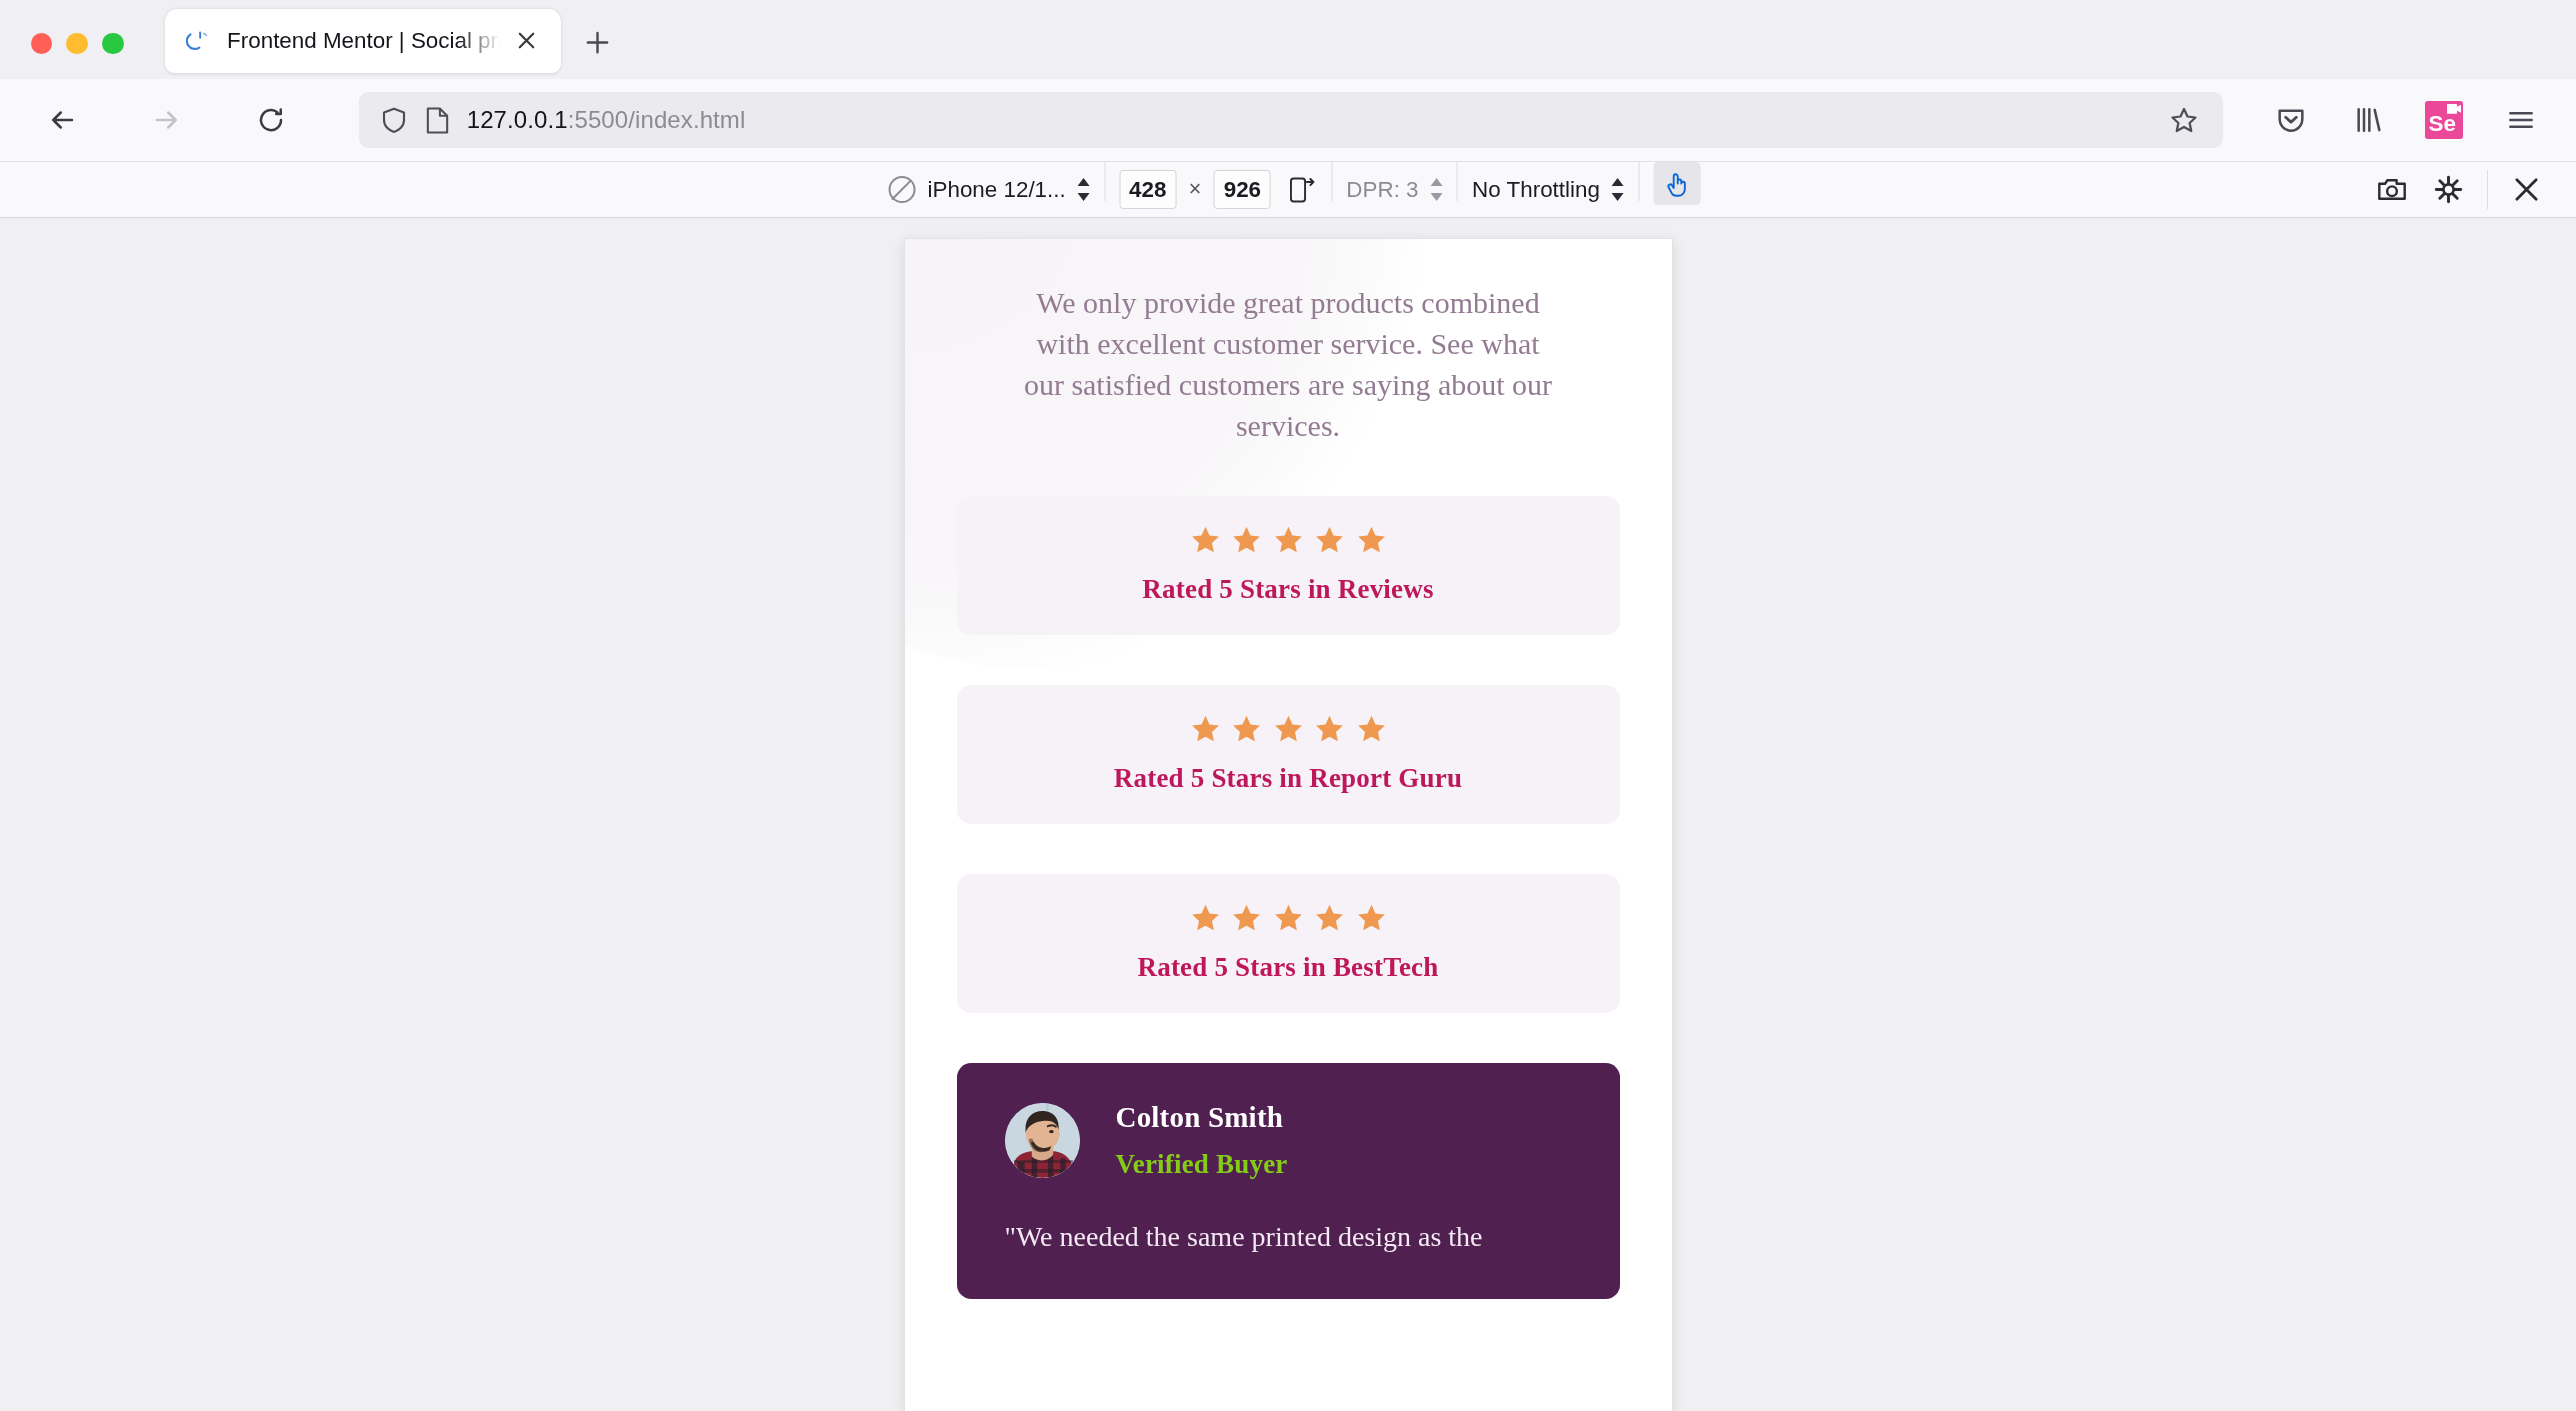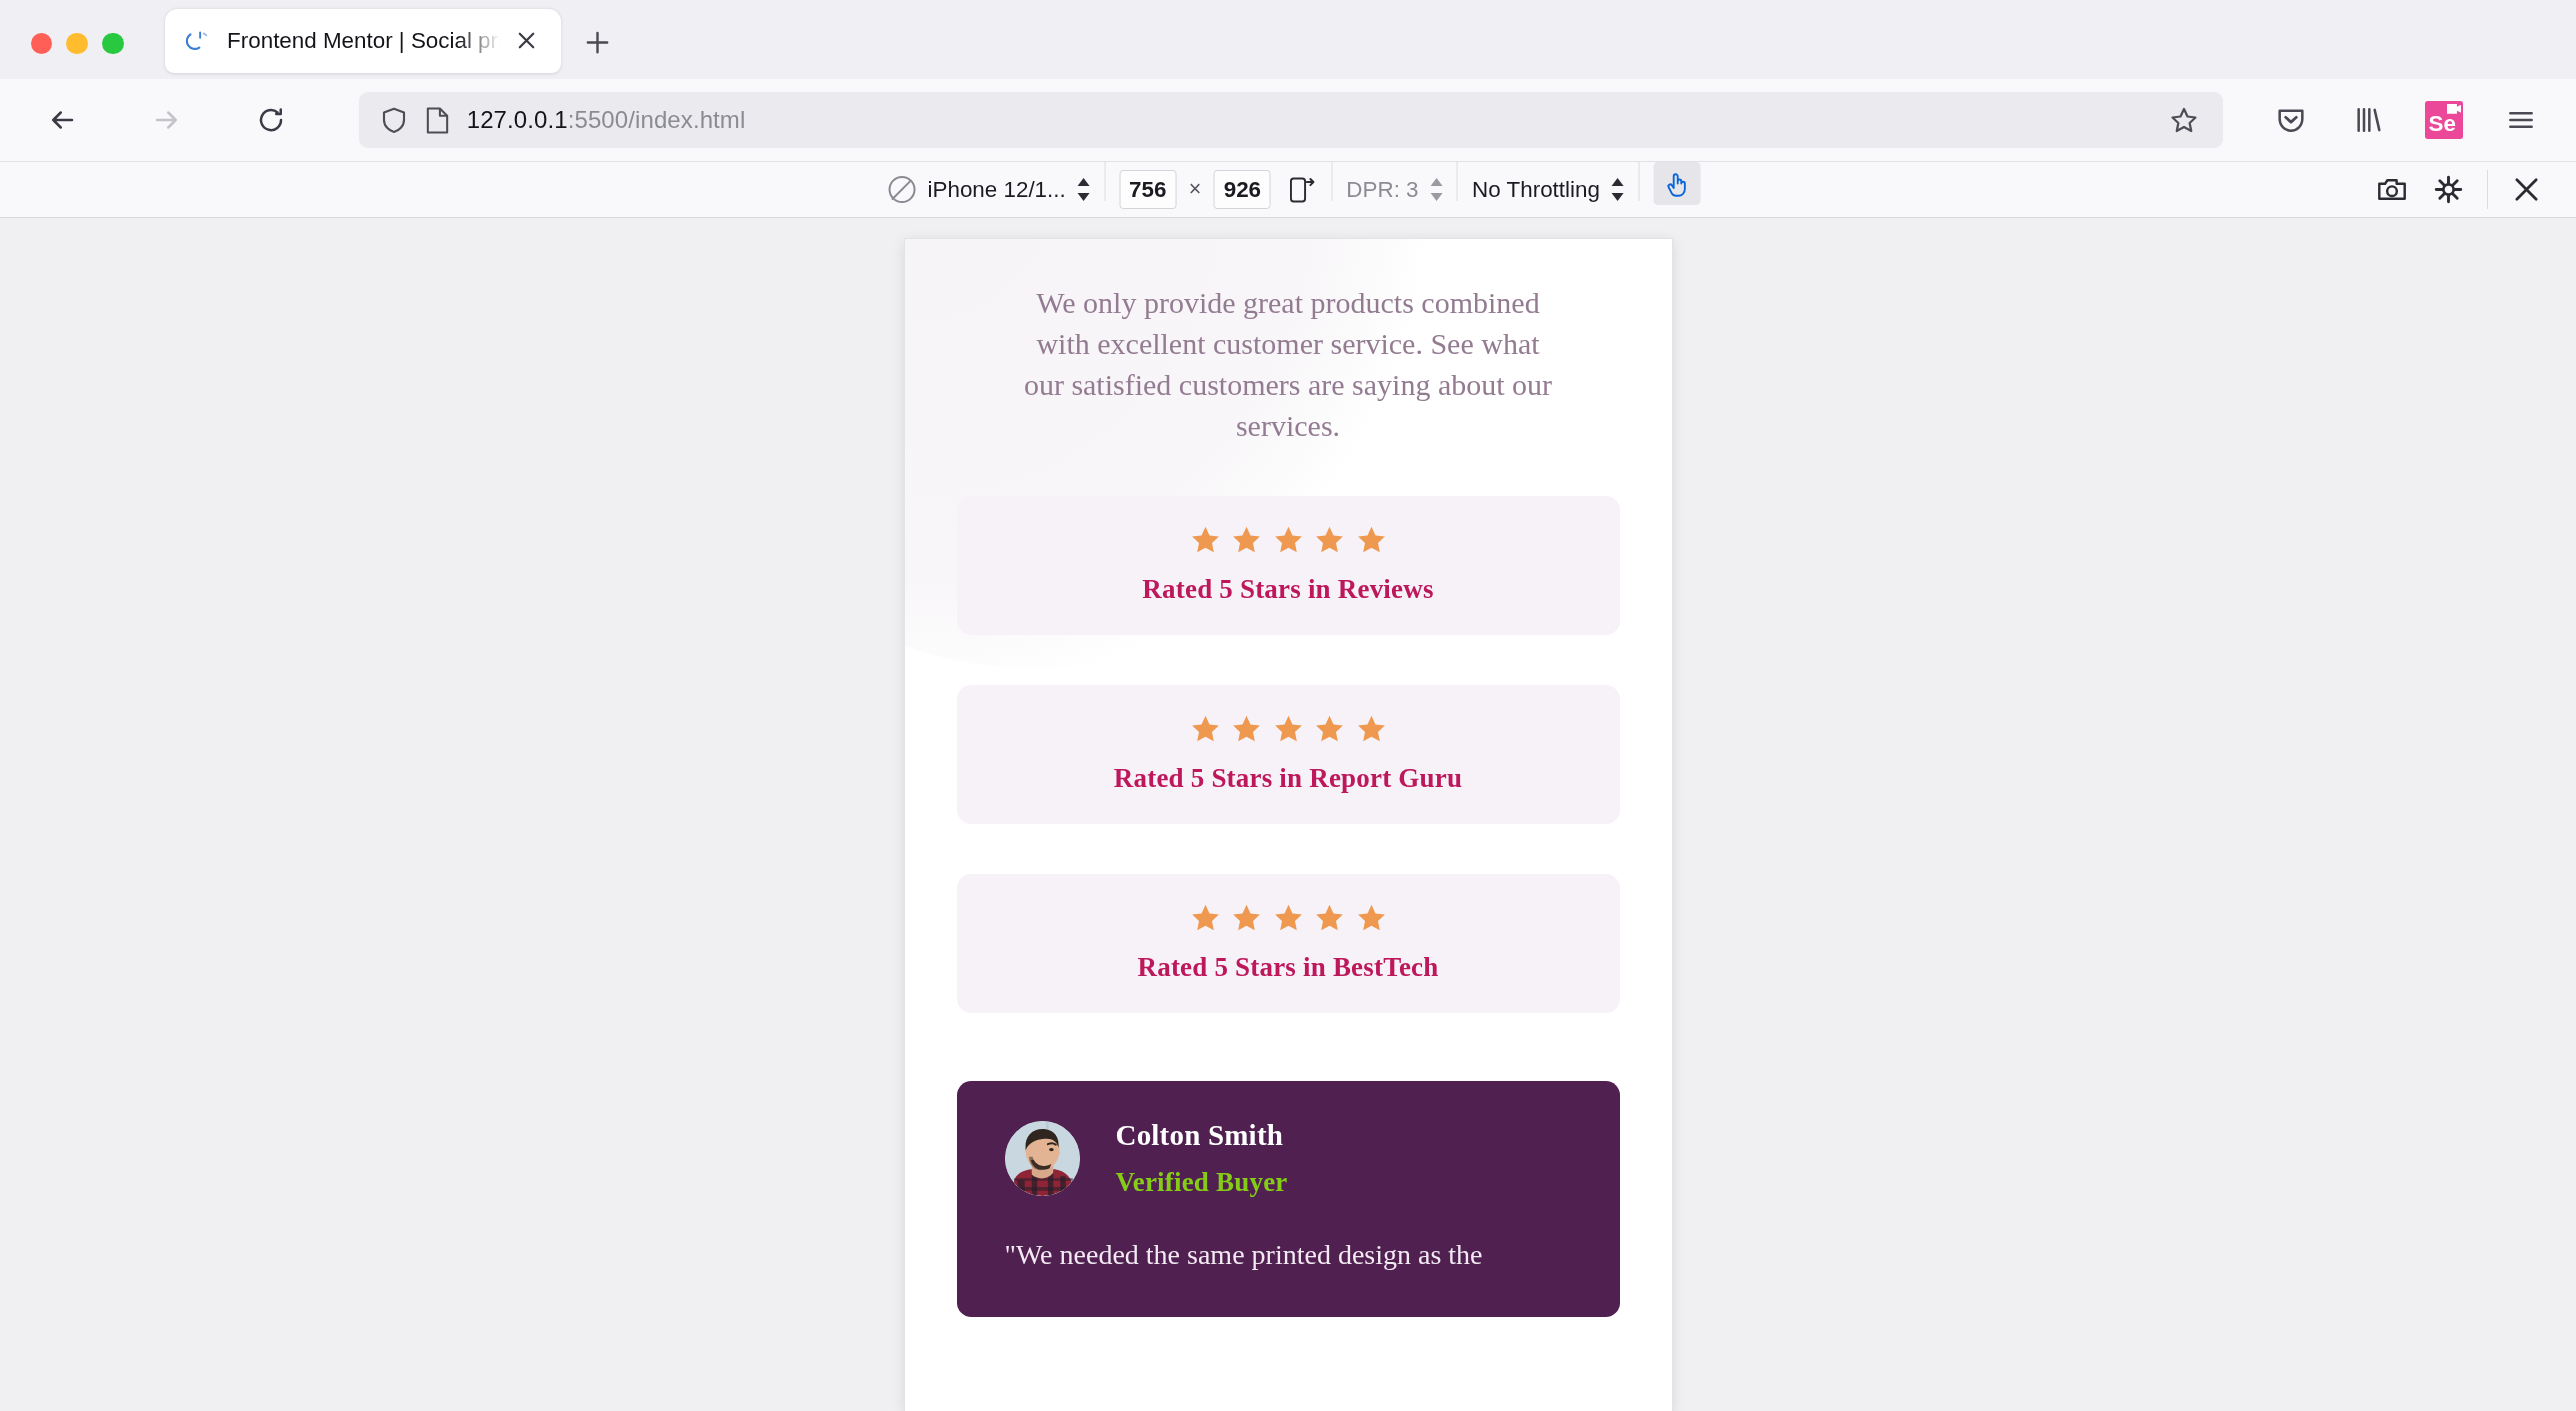--- a/index.html
+++ b/index.html
@@ -236,21 +236,21 @@
     font-weight: bold;
     font-size: 27px;
     color: #be185d;
     margin-top: 20px;
     letter-spacing: 0.2px;
   }
 
   .testimonial {
     background: #502050;
     border-radius: 14.3px;
-    margin-top: 68px;
+    margin-top: 50px;
     padding: 38px 48px 41px;
     color: #fff;
   }
   .tm-head { display: flex; align-items: center; gap: 36px; }
   .avatar {
     width: 75px; height: 75px; border-radius: 50%;
     flex: 0 0 75px; overflow: hidden;
     background: #c3d4dd;
     position: relative;
   }
@@ -370,21 +370,21 @@
 
   <div class="rdm">
     <div class="rdm-center">
       <div class="rdm-group">
         <span class="device-icon"></span>
         <span class="rdm-label">iPhone 12/1...</span>
         <span class="spinner"></span>
       </div>
       <div class="rdm-sep"></div>
       <div class="rdm-group">
-        <span class="dim-input">756</span>
+        <span class="dim-input">428</span>
         <span class="dim-x">×</span>
         <span class="dim-input">926</span>
         <span class="rotate-icon">
           <svg viewBox="0 0 34 36" width="30" height="32">
             <rect x="5" y="5" width="16" height="26" rx="3" fill="none" stroke="#2b2b33" stroke-width="2.2"></rect>
             <path d="M23 9 L30 9 M27 5.5 L30.5 9 L27 12.5" fill="none" stroke="#2b2b33" stroke-width="2.2" stroke-linecap="round" stroke-linejoin="round"></path>
           </svg>
         </span>
       </div>
       <div class="rdm-sep"></div>

